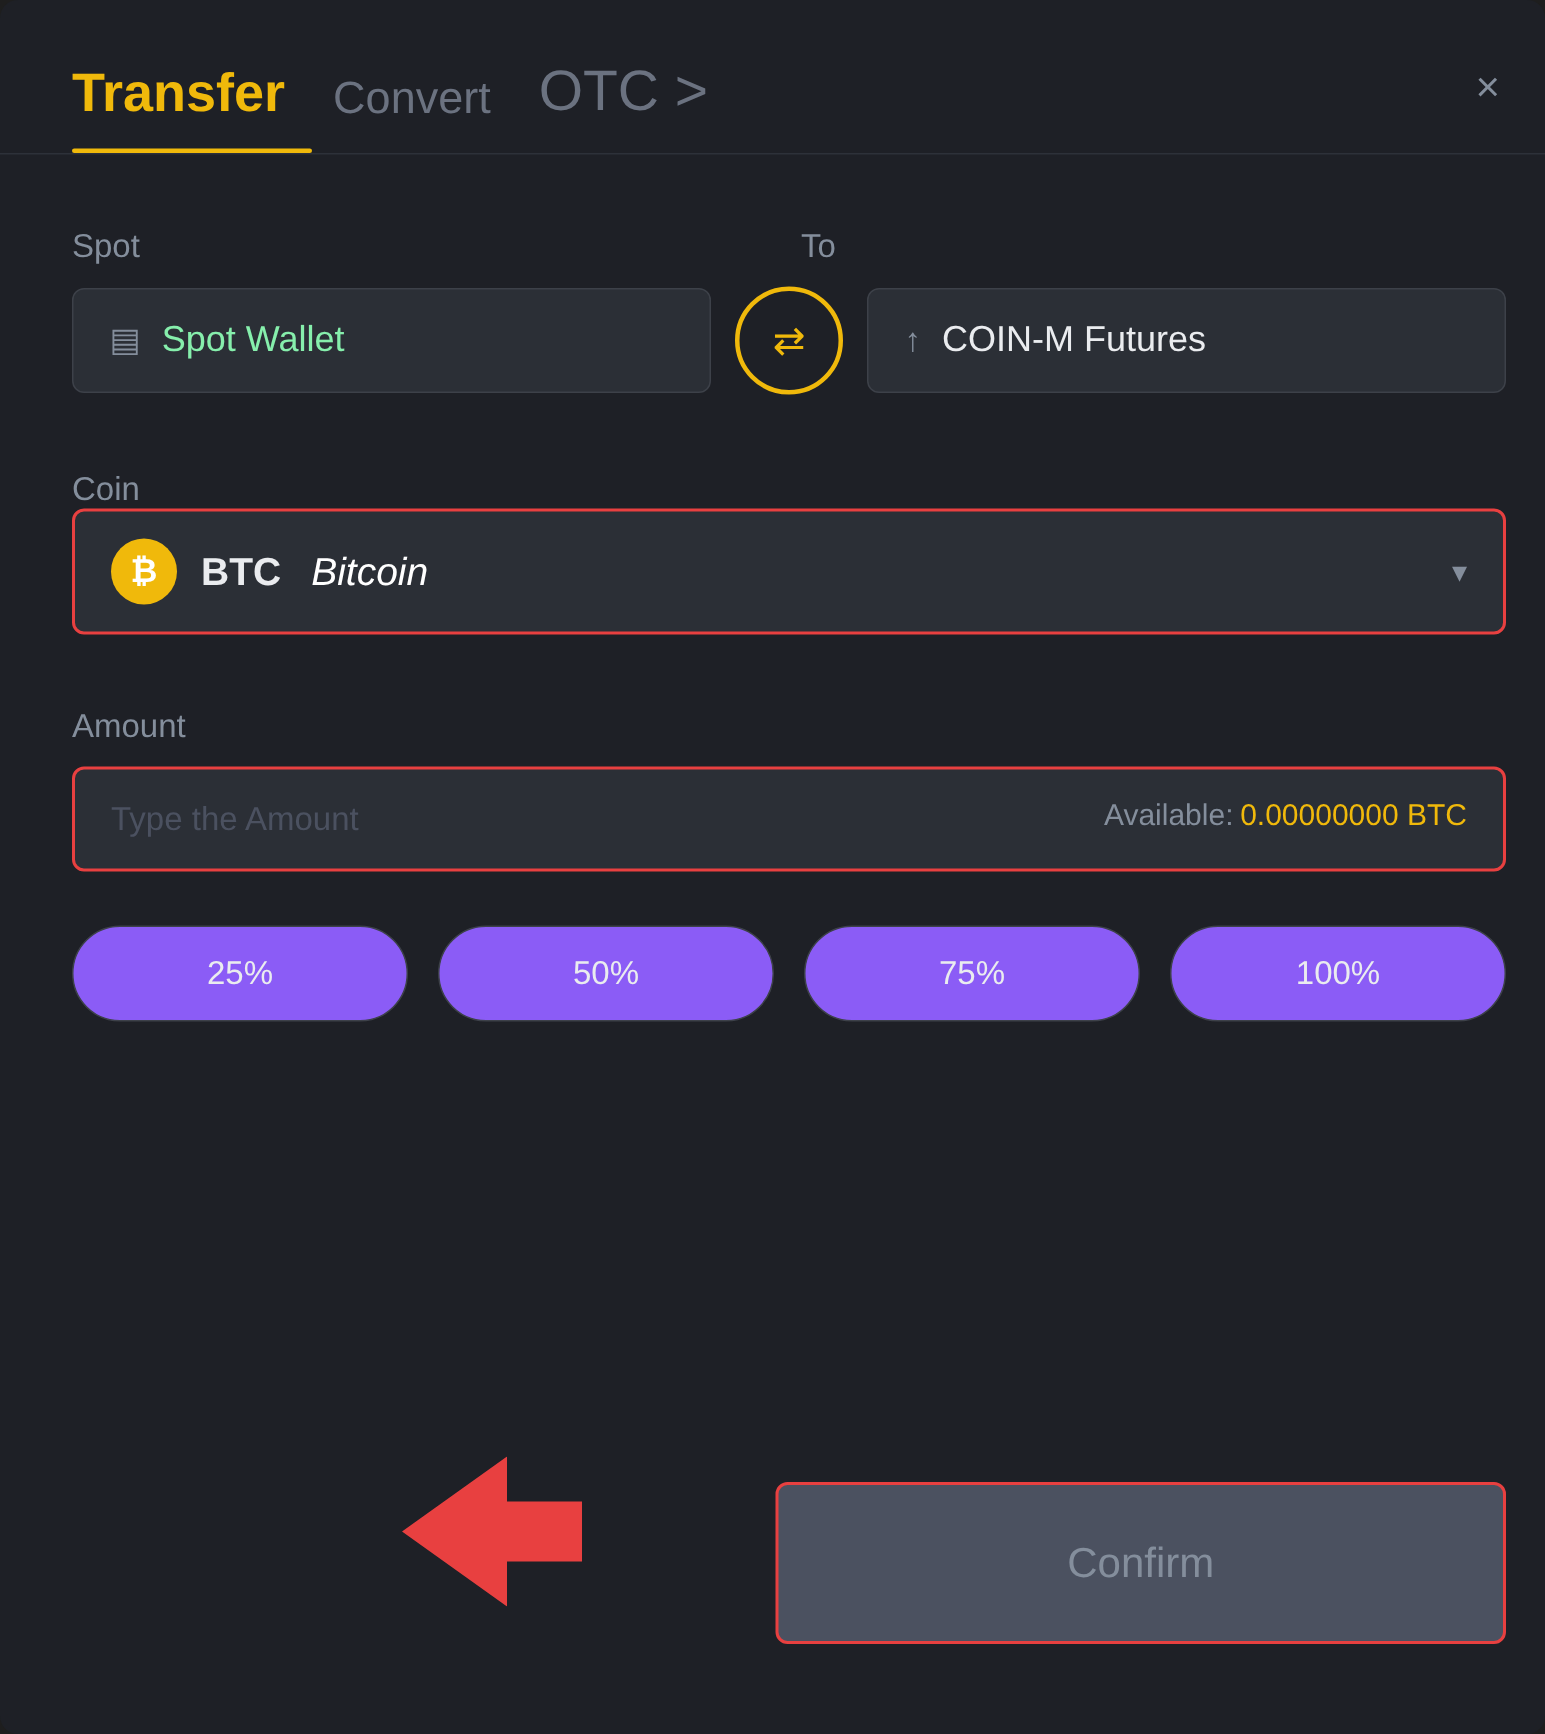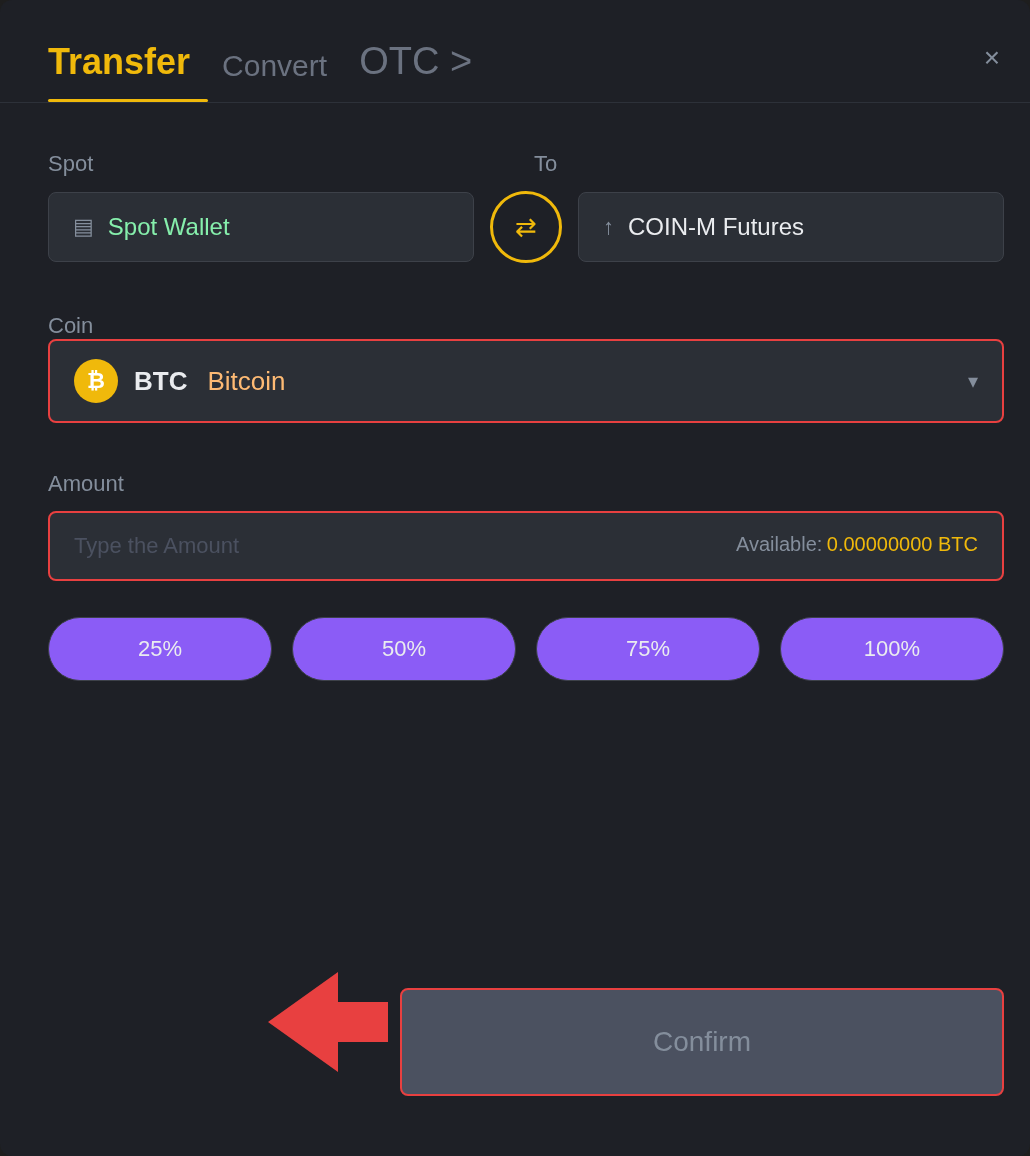--- a/index.html
+++ b/index.html
@@ -221,24 +221,25 @@
       flex-shrink: 0;
     }
 
     .coin-name {
       color: #eaecef;
       font-size: 26px;
       font-weight: 700;
     }
 
     .coin-fullname {
-      color: #fdba74;
+      color: #ffffff;
       font-size: 26px;
       font-weight: 400;
       margin-left: 4px;
+      font-style: italic;
     }
 
     .chevron-down {
       position: absolute;
       right: 24px;
       color: #848e9c;
       font-size: 20px;
     }
 
     
@@ -312,21 +313,21 @@
       left: 220px;
       bottom: 20px;
     }
 
     .arrow-svg {
       width: 120px;
       height: 100px;
     }
 
     .confirm-btn {
-      width: 604px;
+      width: 487px;
       background: #4b5160;
       border: 2px solid #e84040;
       border-radius: 8px;
       padding: 36px 0;
       color: #848e9c;
       font-size: 28px;
       font-weight: 500;
       cursor: pointer;
       text-align: center;
     }

